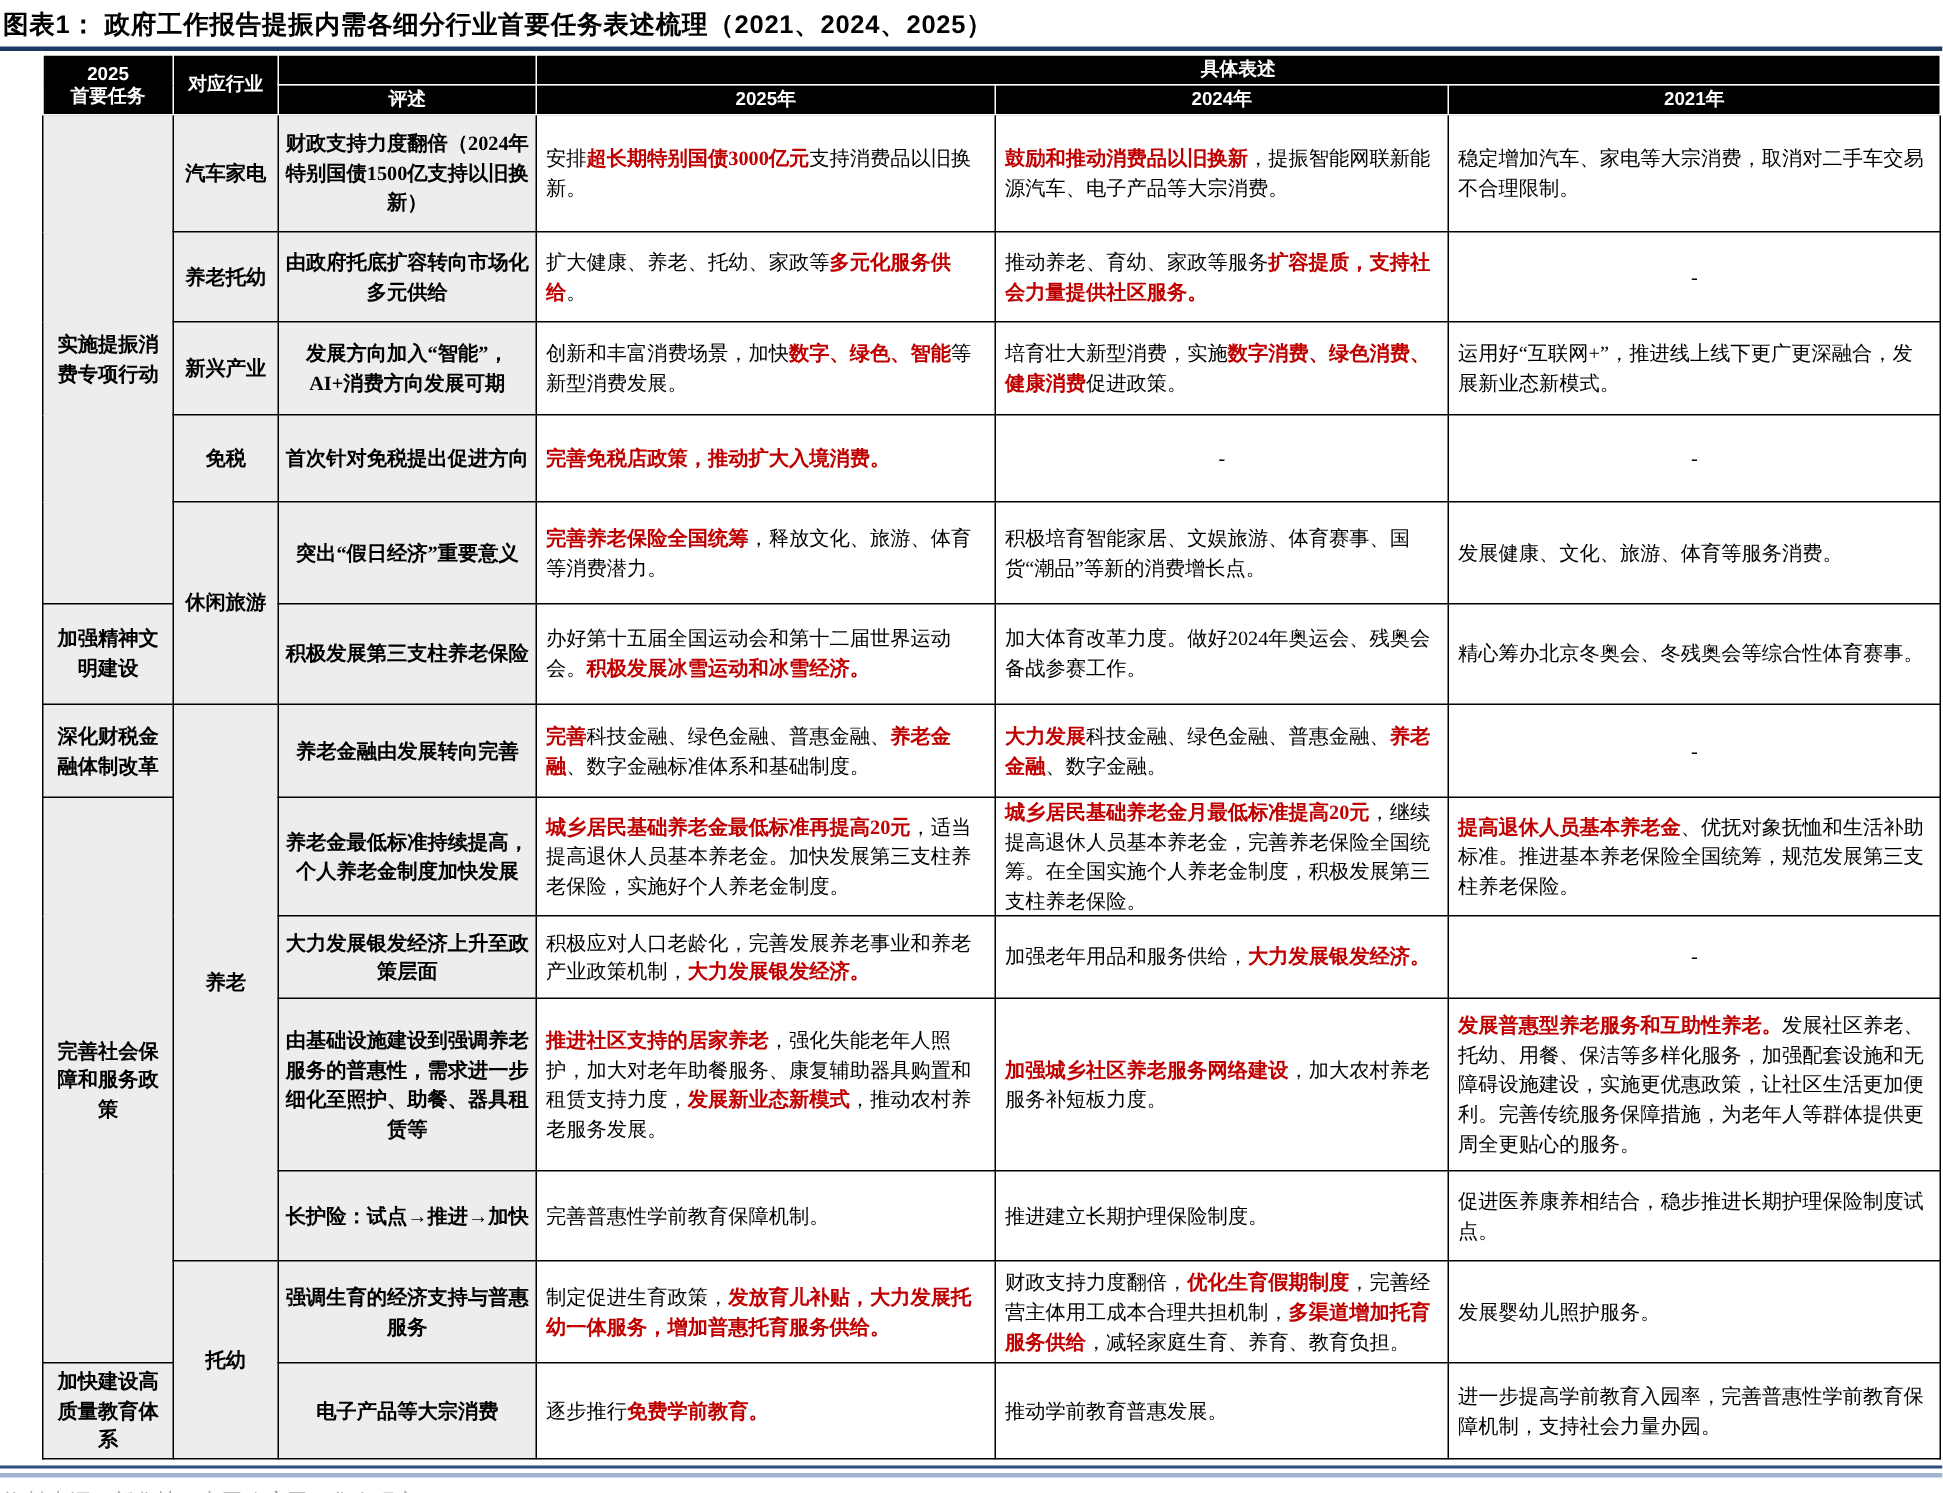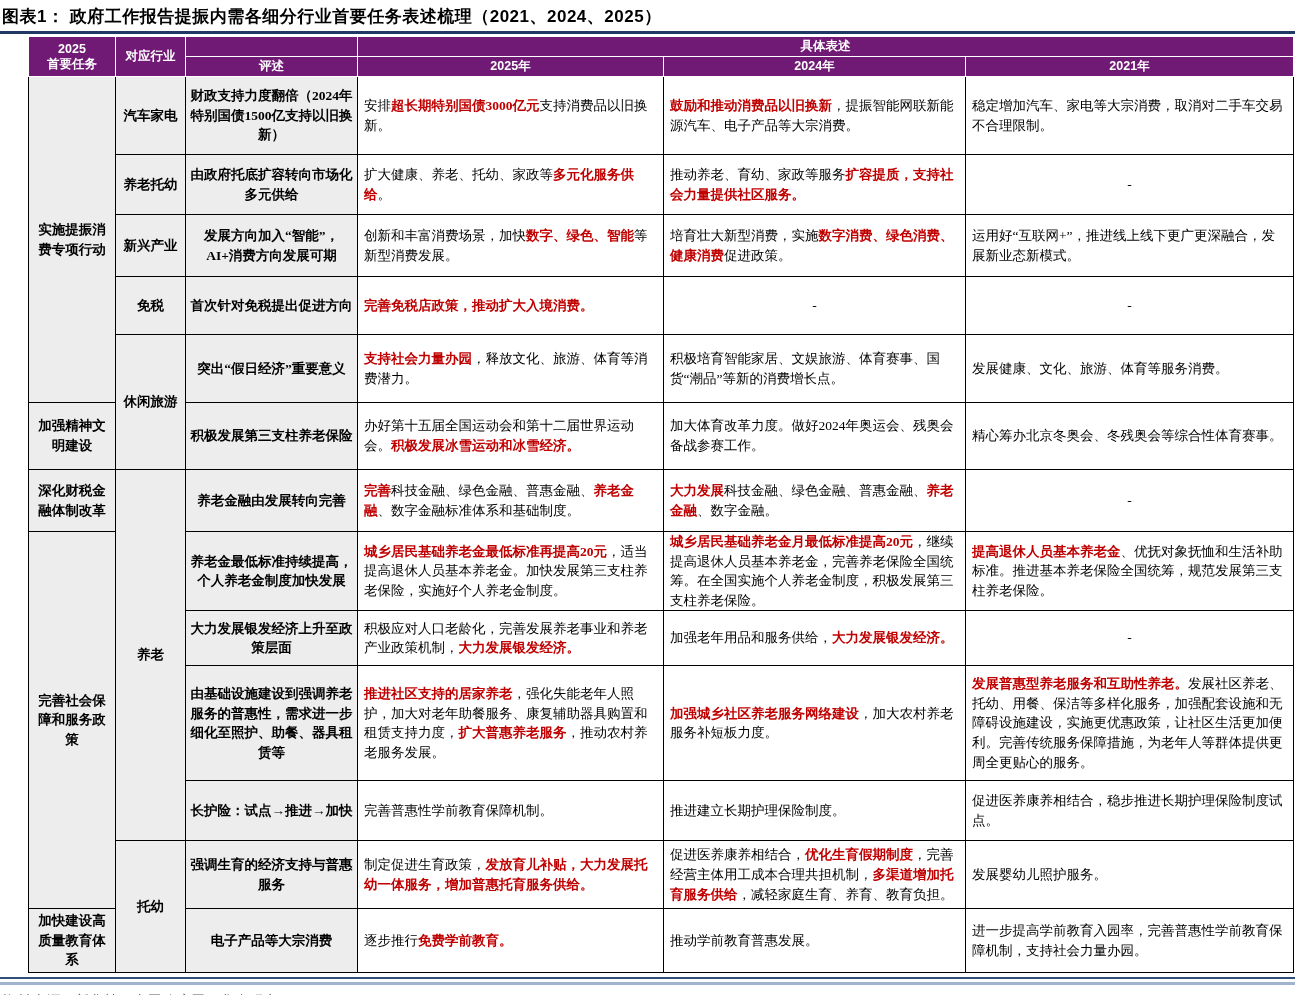--- a/index.html
+++ b/index.html
@@ -1,20 +1,20 @@
 <!DOCTYPE html>
 <html><head>
 <meta charset="utf-8">
 <style>
   html,body{margin:0;padding:0;background:#ffffff;}
   body{width:1295px;height:995px;overflow:hidden;font-family:"Liberation Sans",sans-serif;}
   .fig-title{padding:5px 15px 3px 2px;font-size:17px;font-weight:bold;color:#000;letter-spacing:.5px;}
   .title-rule{height:3px;background:#1F3864;width:1295px;}
   table.policy{border-collapse:collapse;table-layout:fixed;width:1265px;margin:2px 0 0 28px;}
-  table.policy th{background:#701a75;color:#fff;border:1px solid #ffffff;font-size:12.5px;font-weight:bold;text-align:center;vertical-align:middle;padding:1px 2px;}
+  table.policy th{background:#000000;color:#fff;border:1px solid #ffffff;font-size:12.5px;font-weight:bold;text-align:center;vertical-align:middle;padding:1px 2px;}
   table.policy thead tr{height:15px;}
   th.task-h{white-space:pre-line;line-height:1.15;}
   table.policy td{border:1px solid #000;vertical-align:middle;font-family:"Liberation Serif",serif;font-size:13.5px;color:#000;line-height:1.45;}
   td.ct,td.ci,td.cc{background:#EDEDED;font-weight:bold;text-align:center;padding:2px 3px;}
   td.cy{background:#fff;text-align:left;padding:0 6px;}
   td.cd{text-align:center;}
   .red{color:#C00000;font-weight:bold;}
   .foot-rule{width:1295px;height:3px;border-top:2px solid #2F4E7E;border-bottom:3px solid #9FB3D1;margin-top:4px;}
   .source{color:#595959;font-family:"Liberation Serif",serif;font-size:13.5px;padding:7px 0 0 3px;letter-spacing:1px;}
 </style>
@@ -74,21 +74,21 @@
     <tr style="height:58px">
       <td class="ci">免税</td>
       <td class="cc">首次针对免税提出促进方向</td>
       <td class="cy"><span class="red">完善免税店政策，推动扩大入境消费。</span></td>
       <td class="cy cd"><span>-</span></td>
       <td class="cy cd"><span>-</span></td>
     </tr>
     <tr style="height:68px">
       <td class="ci" rowspan="2">休闲旅游</td>
       <td class="cc">突出“假日经济”重要意义</td>
-      <td class="cy"><span class="red">支持社会力量办园</span><span>，释放文化、旅游、体育等消费潜力。</span></td>
+      <td class="cy"><span class="red">完善养老保险全国统筹</span><span>，释放文化、旅游、体育等消费潜力。</span></td>
       <td class="cy"><span>积极培育智能家居、文娱旅游、体育赛事、国货“潮品”等新的消费增长点。</span></td>
       <td class="cy"><span>发展健康、文化、旅游、体育等服务消费。</span></td>
     </tr>
     <tr style="height:67px">
       <td class="ct">加强精神文明建设</td>
       <td class="cc">积极发展第三支柱养老保险</td>
       <td class="cy"><span>办好第十五届全国运动会和第十二届世界运动会。</span><span class="red">积极发展冰雪运动和冰雪经济。</span></td>
       <td class="cy"><span>加大体育改革力度。做好2024年奥运会、残奥会备战参赛工作。</span></td>
       <td class="cy"><span>精心筹办北京冬奥会、冬残奥会等综合性体育赛事。</span></td>
     </tr>
@@ -108,35 +108,35 @@
       <td class="cy"><span class="red">提高退休人员基本养老金</span><span>、优抚对象抚恤和生活补助标准。推进基本养老保险全国统筹，规范发展第三支柱养老保险。</span></td>
     </tr>
     <tr style="height:55px">
       <td class="cc">大力发展银发经济上升至政策层面</td>
       <td class="cy"><span>积极应对人口老龄化，完善发展养老事业和养老产业政策机制，</span><span class="red">大力发展银发经济。</span></td>
       <td class="cy"><span>加强老年用品和服务供给，</span><span class="red">大力发展银发经济。</span></td>
       <td class="cy cd"><span>-</span></td>
     </tr>
     <tr style="height:115px">
       <td class="cc">由基础设施建设到强调养老服务的普惠性，需求进一步细化至照护、助餐、器具租赁等</td>
-      <td class="cy"><span class="red">推进社区支持的居家养老</span><span>，强化失能老年人照护，加大对老年助餐服务、康复辅助器具购置和租赁支持力度，</span><span class="red">扩大普惠养老服务</span><span>，推动农村养老服务发展。</span></td>
+      <td class="cy"><span class="red">推进社区支持的居家养老</span><span>，强化失能老年人照护，加大对老年助餐服务、康复辅助器具购置和租赁支持力度，</span><span class="red">发展新业态新模式</span><span>，推动农村养老服务发展。</span></td>
       <td class="cy"><span class="red">加强城乡社区养老服务网络建设</span><span>，加大农村养老服务补短板力度。</span></td>
       <td class="cy"><span class="red">发展普惠型养老服务和互助性养老。</span><span>发展社区养老、托幼、用餐、保洁等多样化服务，加强配套设施和无障碍设施建设，实施更优惠政策，让社区生活更加便利。完善传统服务保障措施，为老年人等群体提供更周全更贴心的服务。</span></td>
     </tr>
     <tr style="height:60px">
       <td class="cc">长护险：试点→推进→加快</td>
       <td class="cy"><span>完善普惠性学前教育保障机制。</span></td>
       <td class="cy"><span>推进建立长期护理保险制度。</span></td>
       <td class="cy"><span>促进医养康养相结合，稳步推进长期护理保险制度试点。</span></td>
     </tr>
     <tr style="height:68px">
       <td class="ci" rowspan="2">托幼</td>
       <td class="cc">强调生育的经济支持与普惠服务</td>
       <td class="cy"><span>制定促进生育政策，</span><span class="red">发放育儿补贴，大力发展托幼一体服务，增加普惠托育服务供给。</span></td>
-      <td class="cy"><span>促进医养康养相结合，</span><span class="red">优化生育假期制度</span><span>，完善经营主体用工成本合理共担机制，</span><span class="red">多渠道增加托育服务供给</span><span>，减轻家庭生育、养育、教育负担。</span></td>
+      <td class="cy"><span>财政支持力度翻倍，</span><span class="red">优化生育假期制度</span><span>，完善经营主体用工成本合理共担机制，</span><span class="red">多渠道增加托育服务供给</span><span>，减轻家庭生育、养育、教育负担。</span></td>
       <td class="cy"><span>发展婴幼儿照护服务。</span></td>
     </tr>
     <tr style="height:62px">
       <td class="ct">加快建设高质量教育体系</td>
       <td class="cc">电子产品等大宗消费</td>
       <td class="cy"><span>逐步推行</span><span class="red">免费学前教育。</span></td>
       <td class="cy"><span>推动学前教育普惠发展。</span></td>
       <td class="cy"><span>进一步提高学前教育入园率，完善普惠性学前教育保障机制，支持社会力量办园。</span></td>
     </tr>
   </tbody>

